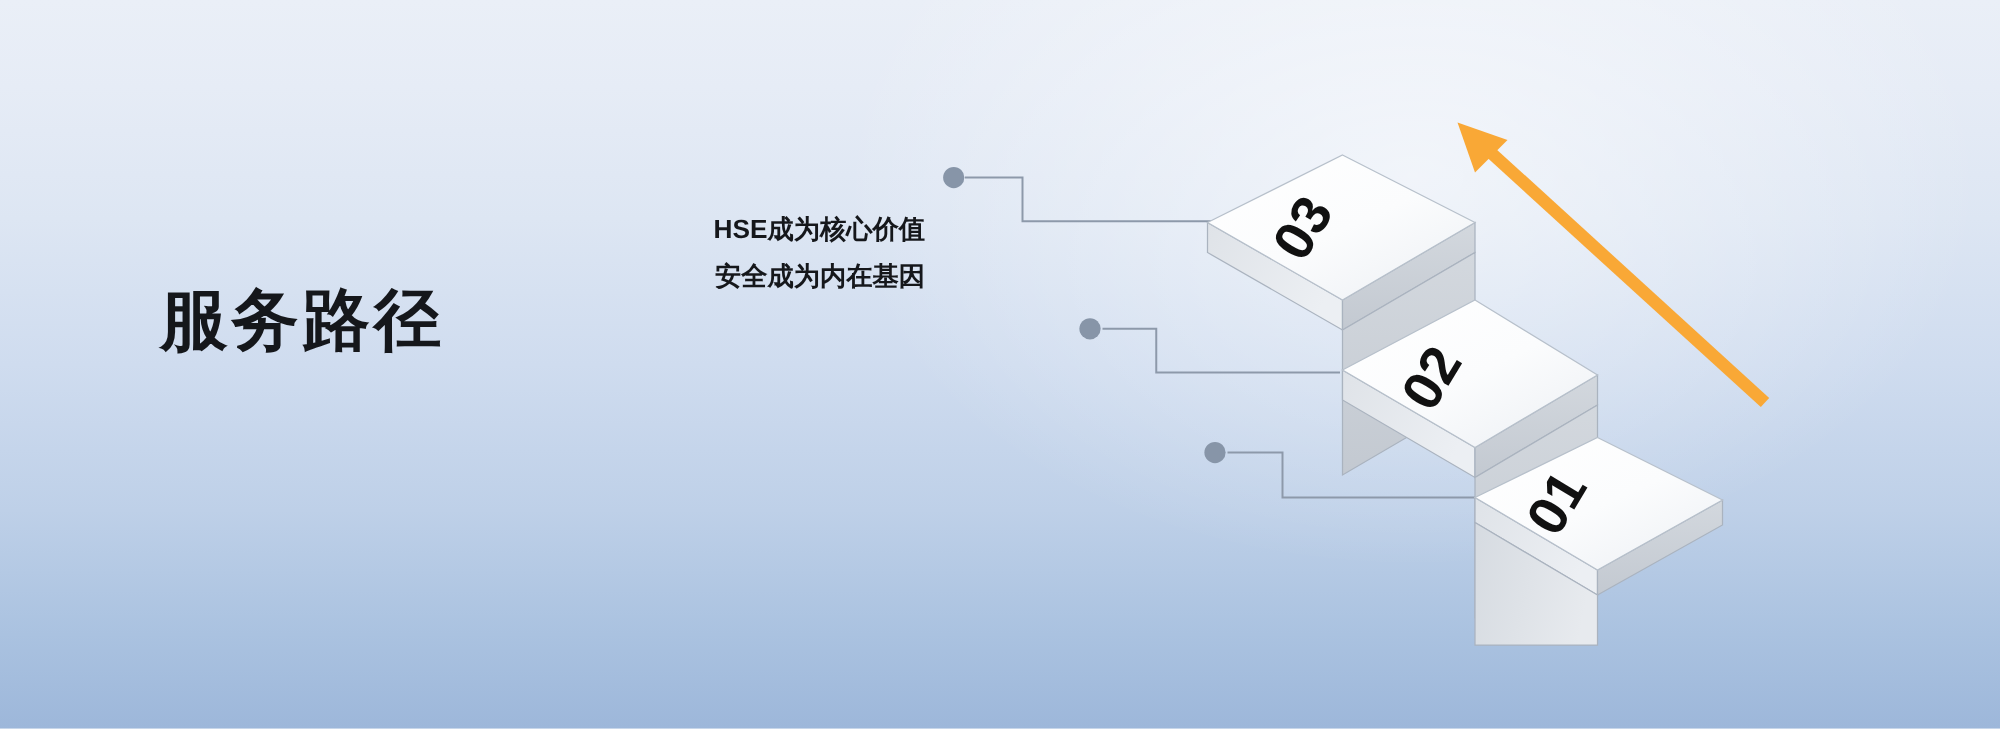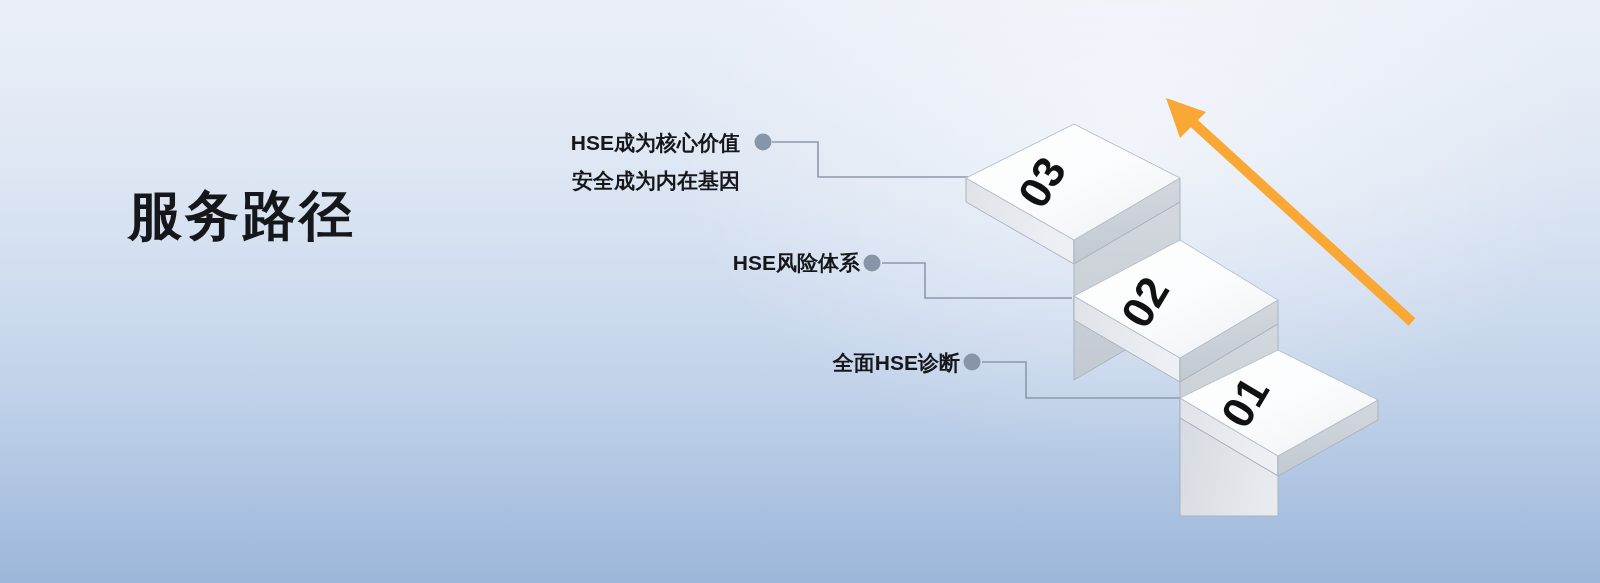--- a/index.html
+++ b/index.html
@@ -78,21 +78,21 @@
 
   
   #connectors, #stairs, #arrow-layer {
     position: absolute;
     left: 0; top: 0;
     width: 1600px; height: 583px;
   }
   #connectors { z-index: 2; }
   #stairs     { z-index: 3; }
   #arrow-layer{ z-index: 4; }
-  #headline, #subhead, .callout { z-index: 5; }
+  #headline, #subhead, .callout { z-index: 5; margin-top: 41px; }
 </style>
 </head>
 <body>
 
 <div id="stage">
 
   <div id="bloom"></div>
 
   <svg id="connectors" viewBox="0 0 1600 583">
     <g stroke="#8d99aa" stroke-width="1.6" fill="none">
@@ -167,19 +167,17 @@
     </g>
   </svg>
 
   <div id="headline">服务路径</div>
 
   <div class="callout" id="callout-03">
     <span class="ln1">HSE成为核心价值</span>
     <span class="ln2">安全成为内在基因</span>
   </div>
   <div class="callout" id="callout-02">
-    <span class="ln1">HSE风险体系</span>
   </div>
   <div class="callout" id="callout-01">
-    <span class="ln1">全面HSE诊断</span>
   </div>
 
 </div>
 
 </body></html>

